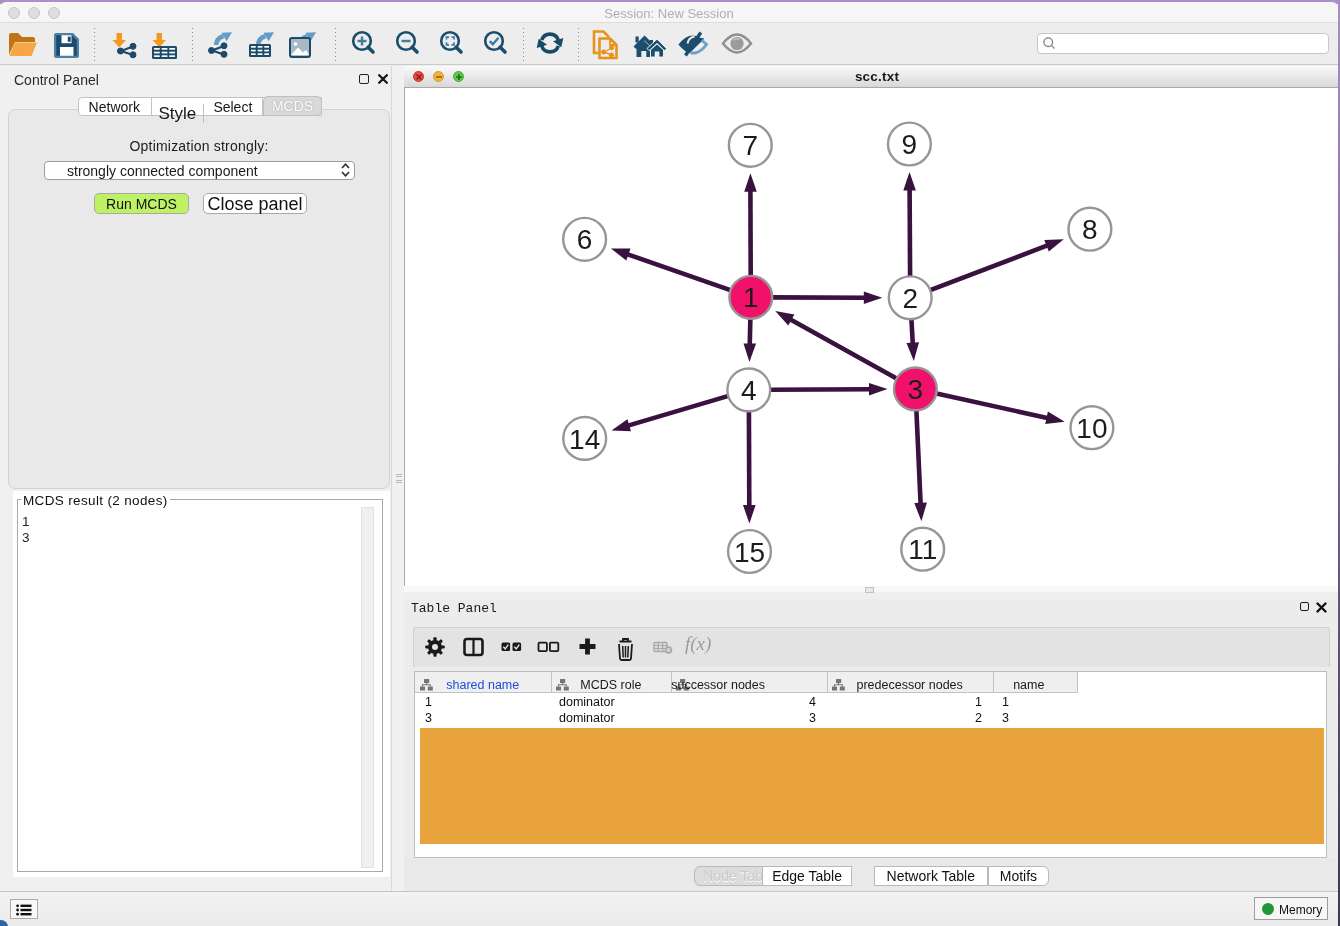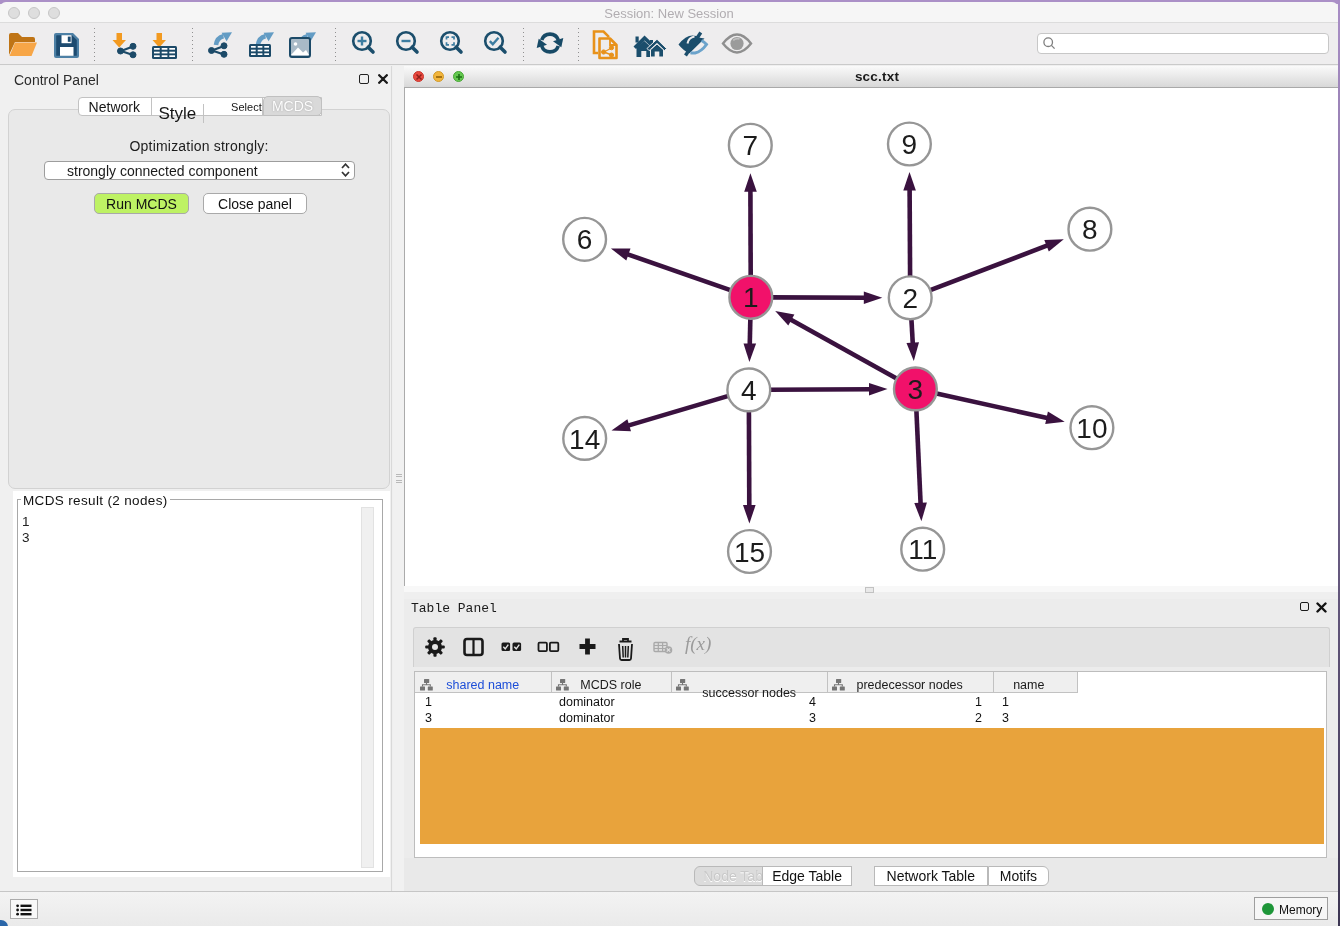--- a/index.html
+++ b/index.html
@@ -168,30 +168,30 @@
 <div class="abs" style="left:0;top:66px;width:392px;height:826px;background:#f0f0f0;border-right:1px solid #d9d9d9;"></div>
 <div class="abs" style="left:14px;top:71.5px;font-size:14px;color:#2b2b2b;">Control Panel</div>
 <div class="abs" style="left:359px;top:74px;width:10px;height:10px;border:1.6px solid #222;border-radius:2px;"></div>
 <svg class="abs" style="left:378px;top:74px;" width="10" height="10" viewBox="0 0 10 10">
     <path d="M1.2,1.2 L8.8,8.8 M8.8,1.2 L1.2,8.8" stroke="#1a1a1a" stroke-width="2.3" stroke-linecap="round"></path>
   </svg>
 <div class="abs" style="left:8px;top:109px;width:382px;height:380px;background:#e9e9e9;border:1px solid #d2d2d2;border-radius:7px;"></div>
 <div class="abs" style="left:78px;top:97px;width:244.4px;height:19px;background:#fff;border:1px solid #c2c2c2;border-radius:4px 0 0 4px;"></div>
 <div class="abs" style="left:78px;top:97px;width:73.6px;height:19px;border-right:1px solid #c2c2c2;font-size:14px;color:#161616;text-align:center;line-height:20.5px;">Network</div>
 <div class="abs" style="left:151.6px;top:104px;width:52.4px;height:19px;border-right:1px solid #c2c2c2;font-size:17px;color:#161616;text-align:center;line-height:20.5px;">Style</div>
-<div class="abs" style="left:204px;top:97px;width:58.7px;height:19px;border-right:1px solid #c2c2c2;font-size:11px;color:#161616;text-align:right;line-height:20.5px;">Select</div>
+<div class="abs" style="left:204px;top:97px;width:58.7px;height:19px;border-right:1px solid #c2c2c2;font-size:14px;color:#161616;text-align:center;line-height:20.5px;">Select</div>
 <div class="abs" style="left:262.7px;top:96px;width:59.7px;height:20px;background:#d9d9d9;border:1px solid #c0c0c0;border-radius:5px 5px 5px 0;font-size:14px;color:#fdfdfd;text-align:center;line-height:19px;text-shadow:0 0 2px #a2a2a2;">MCDS</div>
 <div class="abs" style="left:0px;top:138px;width:398px;text-align:center;font-size:14px;color:#1c1c1c;letter-spacing:0.2px;">Optimization strongly:</div>
 <div class="abs" style="left:44px;top:160.5px;width:311px;height:19px;background:#fff;border:1px solid #9d9d9d;border-radius:4px;font-size:14px;color:#1a1a1a;line-height:18px;padding-left:22px;">strongly connected component</div>
 <svg class="abs" style="left:340px;top:163px;" width="11" height="14" viewBox="0 0 11 14">
     <path d="M2,5 L5.5,1.2 L9,5" fill="none" stroke="#333" stroke-width="1.7"></path>
     <path d="M2,9 L5.5,12.8 L9,9" fill="none" stroke="#333" stroke-width="1.7"></path>
   </svg>
 <div class="abs" style="left:94px;top:193px;width:95px;height:21px;background:#bef264;border:1px solid #a9a9a9;border-radius:5px;font-size:14px;color:#111;text-align:center;line-height:20px;">Run MCDS</div>
-<div class="abs" style="left:203px;top:193px;width:104px;height:21px;background:#fff;border:1px solid #a9a9a9;border-radius:5px;font-size:14px;color:#111;text-align:center;line-height:20px;">Close panel</div>
+<div class="abs" style="left:203px;top:193px;width:104px;height:21px;background:#fff;border:1px solid #a9a9a9;border-radius:5px;font-size:18px;color:#111;text-align:center;line-height:20px;">Close panel</div>
 <div class="abs" style="left:13px;top:491px;width:377px;height:386px;background:#fff;"></div>
 <div class="abs" style="left:17px;top:499px;width:366px;height:373px;border:1px solid #a8a8a8;"></div>
 <div class="abs" style="left:21px;top:492.5px;background:#fff;padding:0 2px;font-size:13.5px;color:#111;letter-spacing:0.35px;">MCDS result (2 nodes)</div>
 <div class="abs" style="left:22px;top:513.5px;font-size:13.5px;color:#222;line-height:16px;">1<br>3</div>
 <div class="abs" style="left:361px;top:507px;width:13px;height:361px;background:#f0f0f0;border:1px solid #e2e2e2;"></div>
 <div class="abs" style="left:393px;top:66px;width:11px;height:826px;background:#f1f1f1;"></div>
 <div class="abs" style="left:395.5px;top:474px;width:6px;height:3px;border-top:1px solid #b9b9b9;border-bottom:1px solid #b9b9b9;"></div>
 <div class="abs" style="left:395.5px;top:480px;width:6px;height:3px;border-top:1px solid #b9b9b9;border-bottom:1px solid #b9b9b9;"></div>
 <div class="abs" style="left:404px;top:66px;width:934px;height:22px;background:linear-gradient(#fafafa,#d8d8d8);border-bottom:1px solid #a9a9a9;"></div>
 <div class="abs" style="left:412.7px;top:70.8px;width:11.4px;height:11.4px;border-radius:50%;background:#e9493f;border:1px solid #c8352c;"></div>
@@ -330,21 +330,21 @@
 <div class="abs" style="left:550.5px;top:677.5px;width:120.70000000000005px;text-align:center;font-size:12.5px;color:#1a1a1a;">MCDS role</div>
 <div class="abs" style="left:676.2px;top:677px;"><svg width="13" height="12" viewBox="0 0 13 12">
       <g fill="#757575">
         <rect x="4" y="0" width="5.2" height="4" rx="0.5"></rect>
         <rect x="0" y="7.6" width="5" height="4" rx="0.5"></rect>
         <rect x="7.8" y="7.6" width="5" height="4" rx="0.5"></rect>
         <path d="M6.5,4 L6.5,5.8 L2.5,5.8 L2.5,7.6 M6.5,5.8 L10.3,5.8 L10.3,7.6" stroke="#757575" stroke-width="1.1" fill="none"></path>
       </g>
     </svg></div>
 <div class="abs" style="left:671.2px;top:672px;width:1px;height:21px;background:#c2c2c2;"></div>
-<div class="abs" style="left:671.2px;top:677.5px;width:156px;text-align:center;font-size:12.5px;color:#1a1a1a;margin-top:8px;">successor nodes</div>
+<div class="abs" style="left:671.2px;top:677.5px;width:156px;font-size:12.5px;color:#1a1a1a;">successor nodes</div>
 <div class="abs" style="left:831.5px;top:677px;"><svg width="13" height="12" viewBox="0 0 13 12">
       <g fill="#757575">
         <rect x="4" y="0" width="5.2" height="4" rx="0.5"></rect>
         <rect x="0" y="7.6" width="5" height="4" rx="0.5"></rect>
         <rect x="7.8" y="7.6" width="5" height="4" rx="0.5"></rect>
         <path d="M6.5,4 L6.5,5.8 L2.5,5.8 L2.5,7.6 M6.5,5.8 L10.3,5.8 L10.3,7.6" stroke="#757575" stroke-width="1.1" fill="none"></path>
       </g>
     </svg></div>
 <div class="abs" style="left:826.5px;top:672px;width:1px;height:21px;background:#c2c2c2;"></div>
 <div class="abs" style="left:826.5px;top:677.5px;width:166.29999999999995px;text-align:center;font-size:12.5px;color:#1a1a1a;">predecessor nodes</div>

